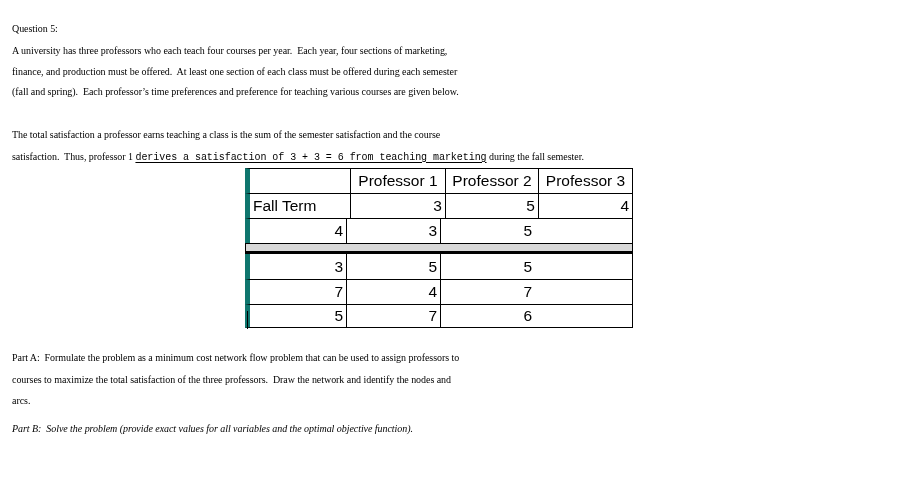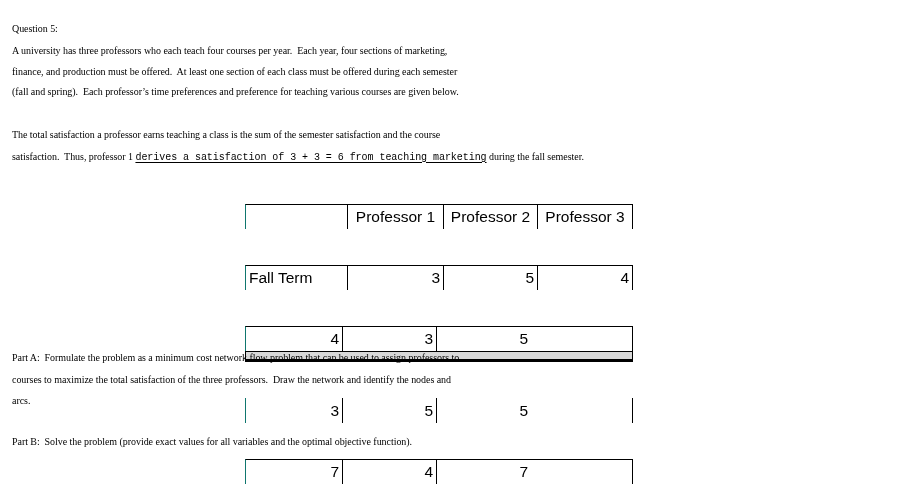--- a/index.html
+++ b/index.html
@@ -40,24 +40,23 @@
     width: 388px;
     font-family: "Liberation Sans", "DejaVu Sans", sans-serif;
     font-size: 15.5px;
     color: #000;
   }
   .trow {
     position: relative;
     display: flex;
     height: 25px;
     box-sizing: border-box;
-    border-left: 1px solid #0f766e;
+    border-left: 5px solid #0f766e;
     border-right: 1px solid #000;
     border-top: 1px solid #000;
-    margin-top: 36px;
   }
   .trow.last {
     border-bottom: 1px solid #000;
   }
   .cell {
     box-sizing: border-box;
     height: 100%;
     display: flex;
     align-items: center;
     padding: 0 3px;
@@ -132,24 +131,23 @@
   </div>
 
   <div class="trow">
     <div class="cell c1">7</div>
     <div class="cell c2">4</div>
     <div class="cell c3">7</div>
   </div>
 
   <div class="trow last" style="height:24px;">
     <span class="cursor-mark"></span>
-    <div class="cell c0">Production</div>
     <div class="cell c1">5</div>
     <div class="cell c2">7</div>
     <div class="cell c3">6</div>
   </div>
 </div>
 
 <div class="serif line" style="top:347px;">Part A:  Formulate the problem as a minimum cost network flow problem that can be used to assign professors to</div>
 <div class="serif line" style="top:368.5px;">courses to maximize the total satisfaction of the three professors.  Draw the network and identify the nodes and</div>
 <div class="serif line" style="top:390px;">arcs.</div>
 
-<div class="serif line" style="top:431px;">Part B:  Solve the problem (provide exact values for all variables and the optimal objective function).</div>
+<div class="serif line" style="top:418px;font-style:italic;">Part B:  Solve the problem (provide exact values for all variables and the optimal objective function).</div>
 
 </body></html>

